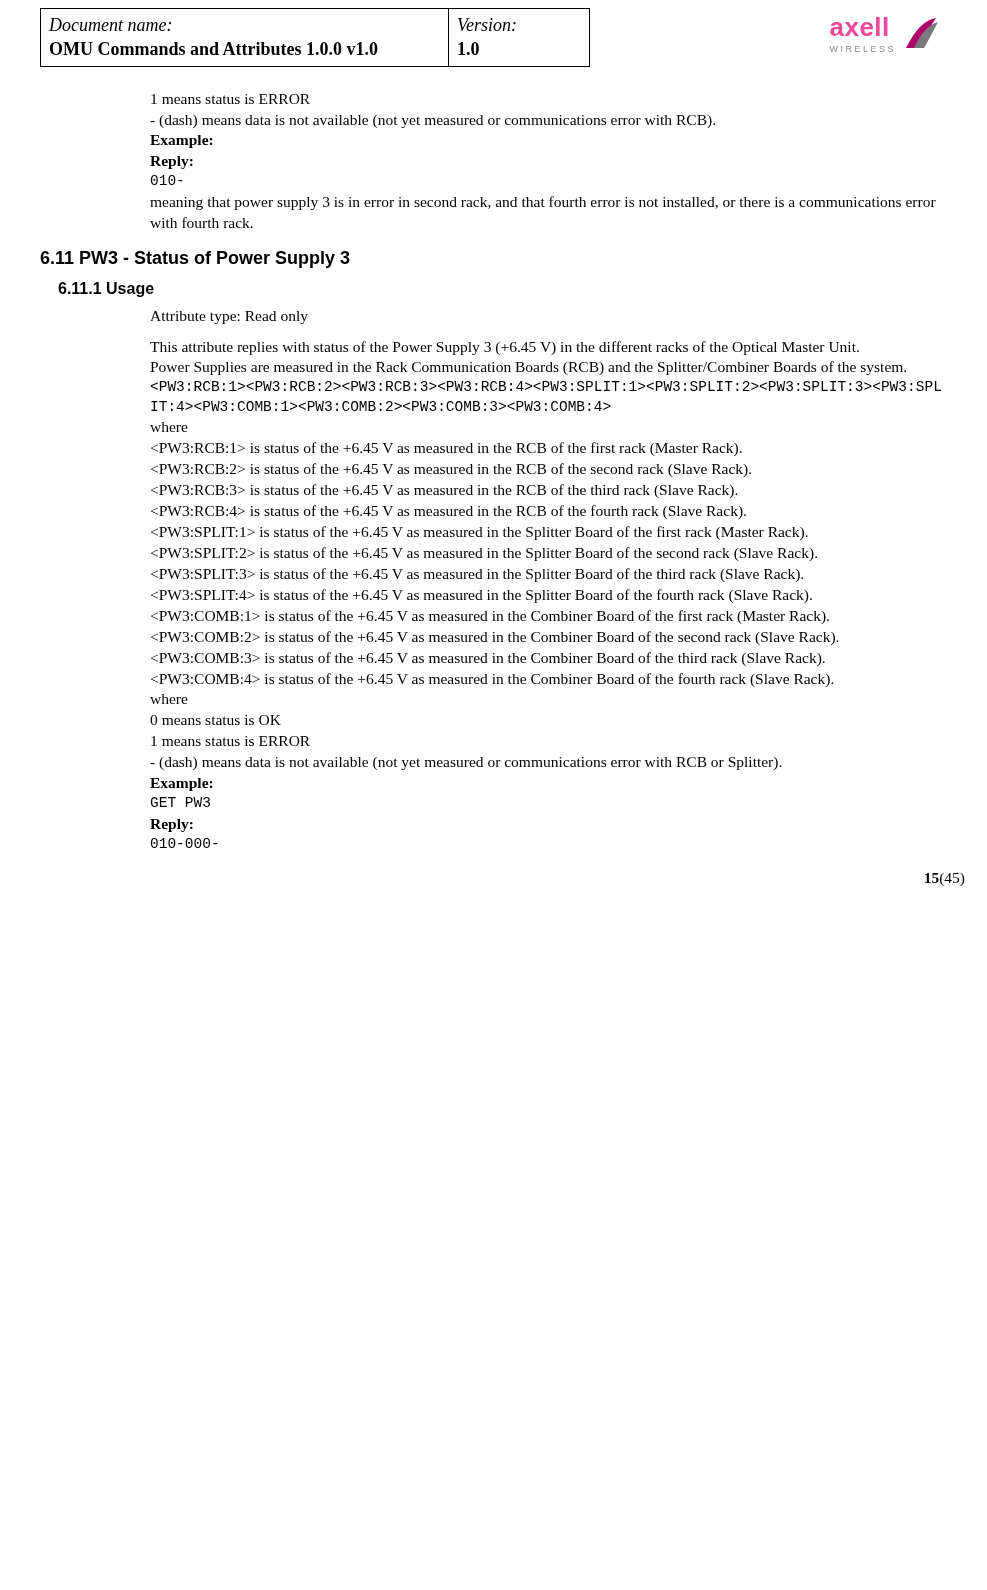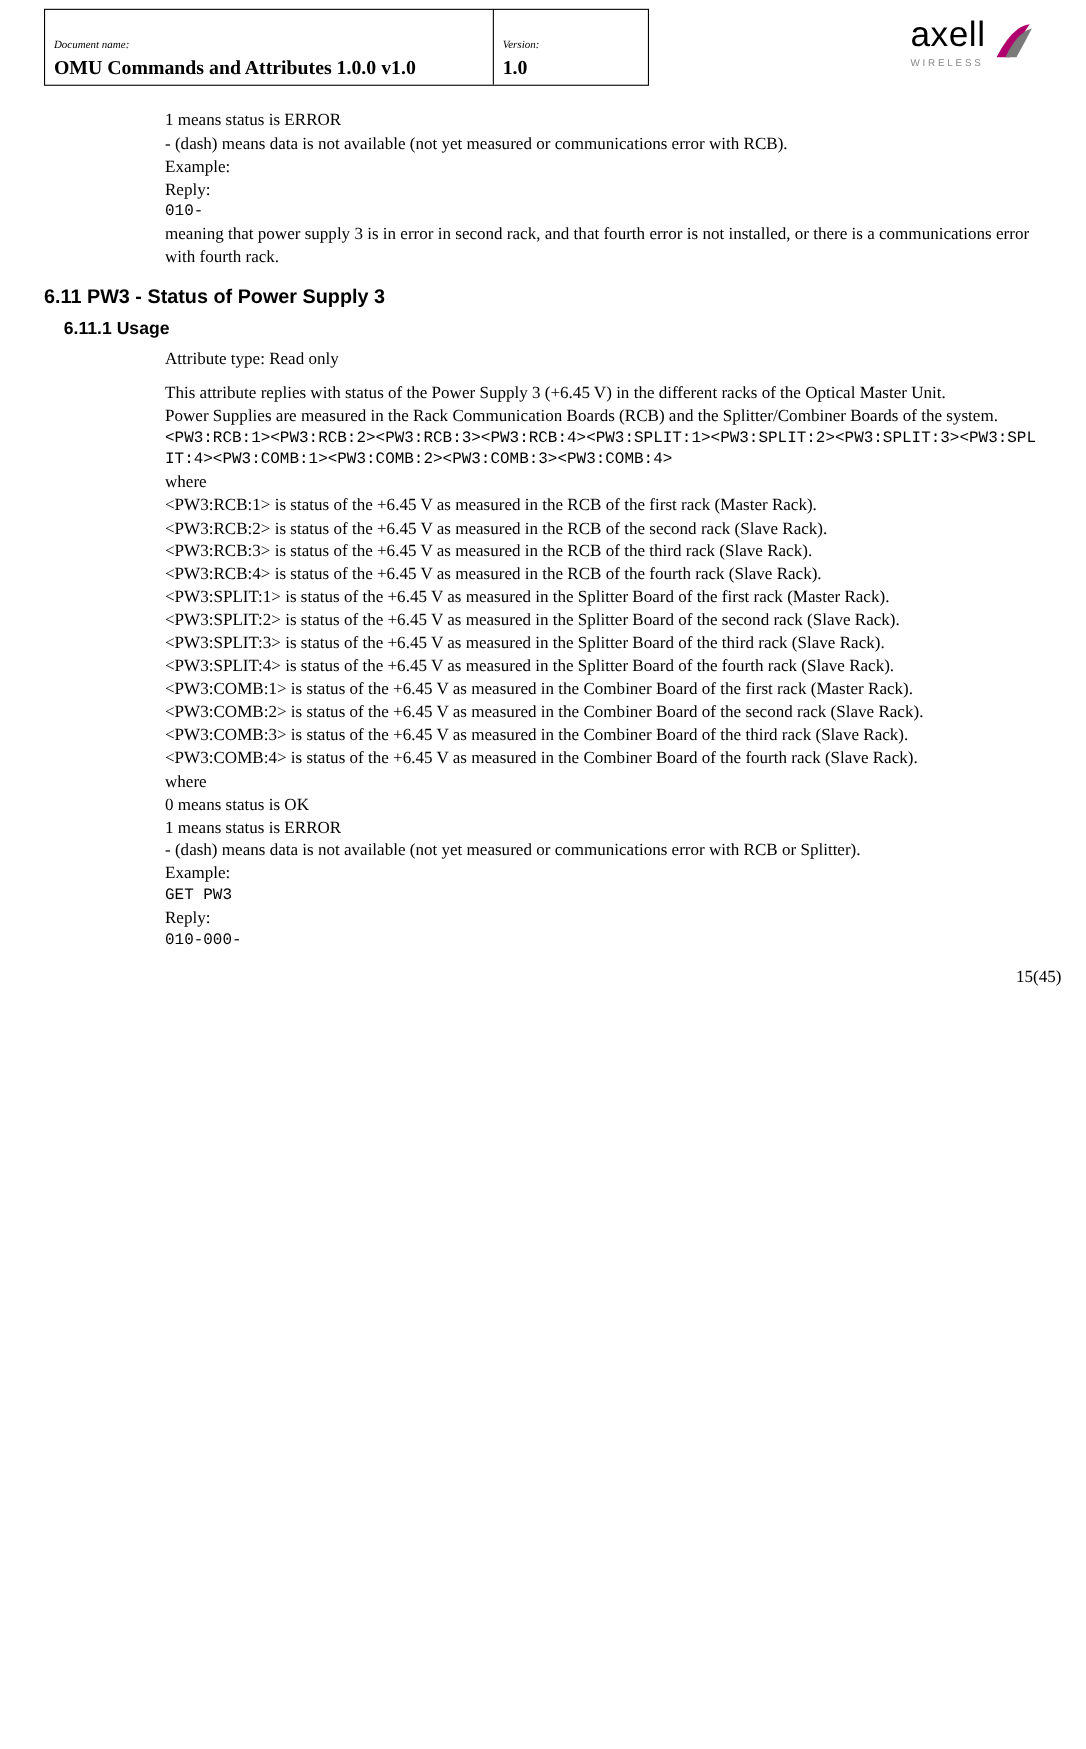--- a/index.html
+++ b/index.html
@@ -29,60 +29,59 @@
       flex: 1;
     }
     .header-cell:last-child {
       border-right: none;
       width: 140px;
       flex: 0 0 140px;
     }
     .header-cell .label {
       font-style: italic;
       font-family: Georgia, serif;
-      font-size: 10px;
-      margin-top: 22px;
+      font-size: 18px;
     }
     .header-cell .value {
       font-weight: bold;
       font-size: 18px;
     }
     .logo {
       position: absolute;
       right: 45px;
       top: 10px;
       display: flex;
       align-items: center;
       gap: 4px;
     }
     .logo-text {
       font-family: Arial, sans-serif;
-      font-size: 32px;
-      font-weight: 400;
-      color: #000000;
+      font-size: 26px;
+      font-weight: 700;
+      color: #ec4899;
       letter-spacing: 0.5px;
     }
     .logo-sub {
       font-family: Arial, sans-serif;
       font-size: 9px;
       color: #888;
       letter-spacing: 2.5px;
       margin-top: -2px;
     }
     .logo-mark svg { display: block; }
     .content {
       padding: 22px 40px 10px 40px;
     }
     .body-text {
       margin-left: 110px;
       margin-right: 0;
       font-family: Georgia, 'Times New Roman', serif;
     }
     .body-text p { margin-bottom: 0; }
-    .bold { font-weight: normal; }
+    .bold { font-weight: bold; }
     .mono {
       font-family: 'Courier New', monospace;
       font-size: 14.5px;
     }
     h2.section {
       font-family: Arial, Helvetica, sans-serif;
       font-size: 18px;
       font-weight: bold;
       margin: 12px 0 6px 0;
     }

